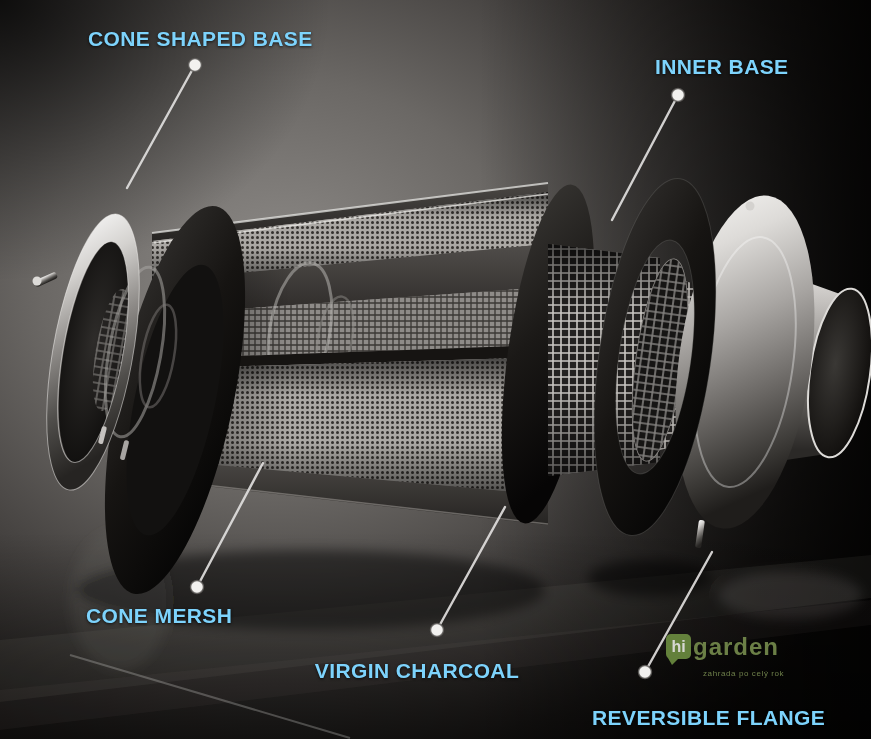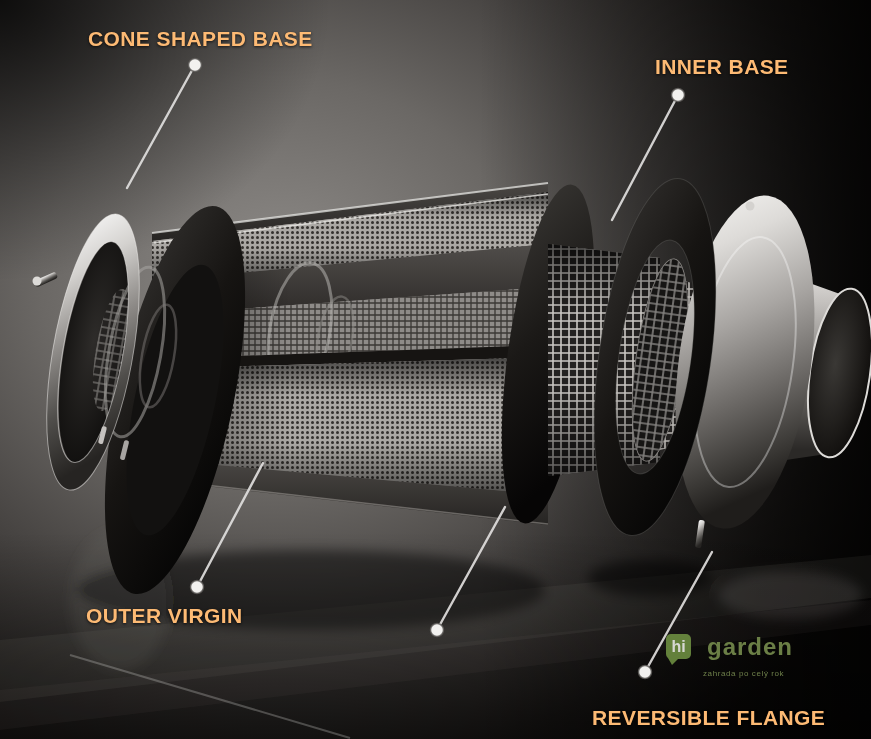--- a/index.html
+++ b/index.html
@@ -2,21 +2,21 @@
 <html><head>
 <meta charset="utf-8">
 <style>
   html,body{margin:0;padding:0;background:#000;}
   .stage{
     position:relative;width:871px;height:739px;overflow:hidden;
     font-family:"Liberation Sans",sans-serif;
   }
   .stage svg{position:absolute;left:0;top:0;}
   .callout-label{
-    position:absolute;color:#fdba74;font-weight:bold;font-size:21px;
+    position:absolute;color:#7dd3fc;font-weight:bold;font-size:21px;
     letter-spacing:.4px;text-shadow:0 1px 3px rgba(0,0,0,.75);
     white-space:nowrap;user-select:none;
   }
   #label-cone{left:88px;top:27px;}
   #label-inner{left:655px;top:55px;}
   #label-outer{left:86px;top:604px;}
   #label-charcoal{left:287px;top:656px;width:260px;text-align:center;line-height:29px;white-space:normal;}
   #label-flange{left:592px;top:706px;}
   .watermark{
     position:absolute;left:666px;top:634px;opacity:.88;display:flex;align-items:flex-start;
@@ -25,21 +25,21 @@
     position:relative;width:25px;height:25px;background:#6f9142;border-radius:5px;
     color:#f2f4ee;font-weight:bold;font-size:16px;text-align:center;line-height:25px;
   }
   .wm-bubble::after{
     content:"";position:absolute;left:2px;bottom:-6px;width:0;height:0;
     border-left:4px solid transparent;border-right:7px solid transparent;
     border-top:7px solid #6f9142;
   }
   .wm-name{
     color:#79904f;font-size:24px;font-weight:600;letter-spacing:1px;
-    line-height:25px;margin-left:16px;
+    line-height:25px;margin-left:2px;
   }
   .wm-tagline{
     position:absolute;left:37px;top:25px;font-size:8px;color:#7d9154;letter-spacing:.6px;white-space:nowrap;margin-top:10px;
   }
 </style>
 </head>
 <body>
 
 <div class="stage">
 
@@ -240,22 +240,23 @@
       <circle cx="195" cy="65" r="6.5"></circle>
       <circle cx="678" cy="95" r="6.5"></circle>
       <circle cx="197" cy="587" r="6.5"></circle>
       <circle cx="437" cy="630" r="6.5"></circle>
       <circle cx="645" cy="672" r="6.5"></circle>
     </g>
   </svg>
 
   <div class="callout-label" id="label-cone">CONE SHAPED BASE</div>
   <div class="callout-label" id="label-inner">INNER BASE</div>
-  <div class="callout-label" id="label-outer">OUTER VIRGIN</div>
+  <div class="callout-label" id="label-outer">CONE MERSH</div>
   <div class="callout-label" id="label-charcoal">
+    <div>VIRGIN CHARCOAL</div>
   </div>
   <div class="callout-label" id="label-flange">REVERSIBLE FLANGE</div>
 
   <div class="watermark">
     <div class="wm-bubble">hi</div>
     <div class="wm-name">garden</div>
     <div class="wm-tagline">zahrada po celý rok</div>
   </div>
 
 </div>

